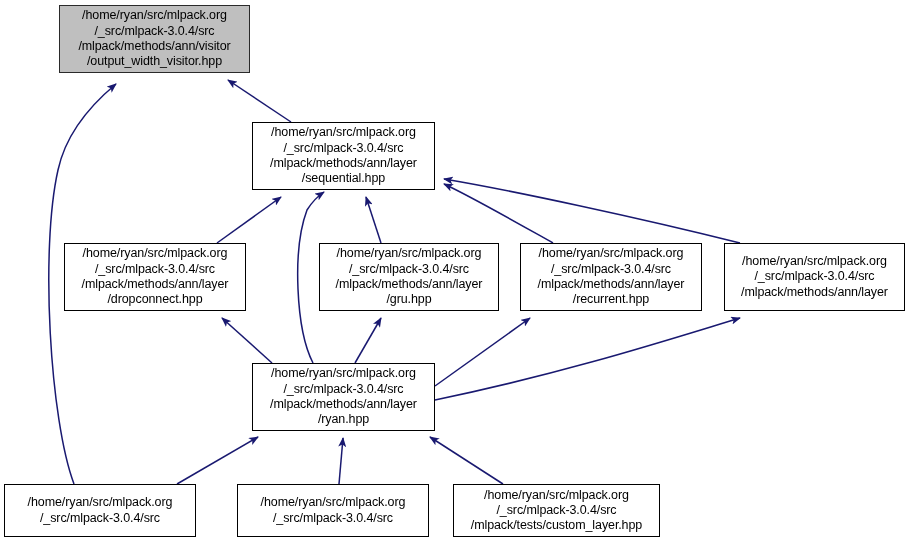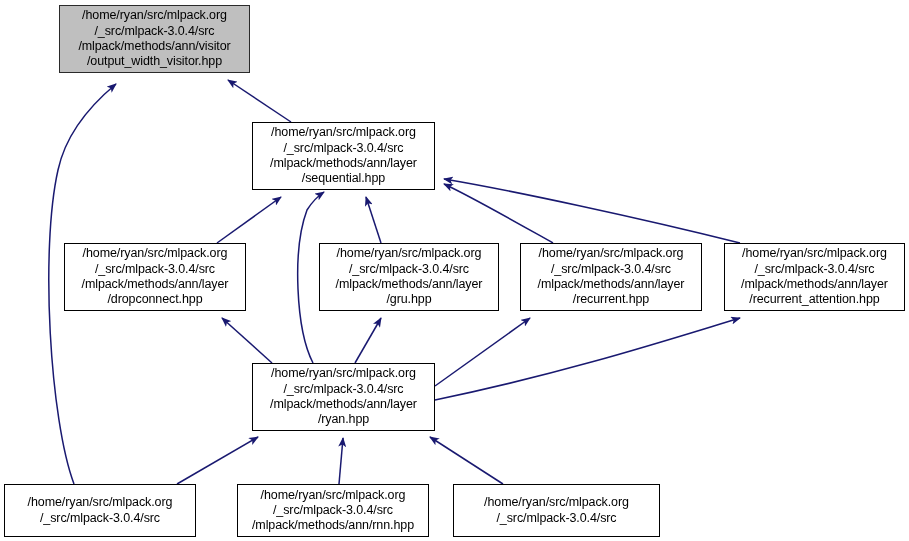--- a/index.html
+++ b/index.html
@@ -124,39 +124,38 @@
     <span class="line">/home/ryan/src/mlpack.org</span>
     <span class="line">/_src/mlpack-3.0.4/src</span>
     <span class="line">/mlpack/methods/ann/layer</span>
     <span class="line">/recurrent.hpp</span>
   </div>
 
   <div class="node" style="left:724px; top:243px; width:181px; height:68px;">
     <span class="line">/home/ryan/src/mlpack.org</span>
     <span class="line">/_src/mlpack-3.0.4/src</span>
     <span class="line">/mlpack/methods/ann/layer</span>
-    <span class="line">/recurrent_attention.hpp</span>
   </div>
 
   <div class="node" style="left:252px; top:363px; width:183px; height:68px;">
     <span class="line">/home/ryan/src/mlpack.org</span>
     <span class="line">/_src/mlpack-3.0.4/src</span>
     <span class="line">/mlpack/methods/ann/layer</span>
     <span class="line">/ryan.hpp</span>
   </div>
 
   <div class="node" style="left:4px; top:484px; width:192px; height:53px;">
     <span class="line">/home/ryan/src/mlpack.org</span>
     <span class="line">/_src/mlpack-3.0.4/src</span>
   </div>
 
   <div class="node" style="left:237px; top:484px; width:192px; height:53px;">
     <span class="line">/home/ryan/src/mlpack.org</span>
     <span class="line">/_src/mlpack-3.0.4/src</span>
-    <span class="line">/mlpack/methods/ann/rnn.hpp</span>
   </div>
 
   <div class="node" style="left:453px; top:484px; width:207px; height:53px;">
     <span class="line">/home/ryan/src/mlpack.org</span>
     <span class="line">/_src/mlpack-3.0.4/src</span>
+    <span class="line">/mlpack/tests/custom_layer.hpp</span>
   </div>
 
 </div>
 
 </body></html>

